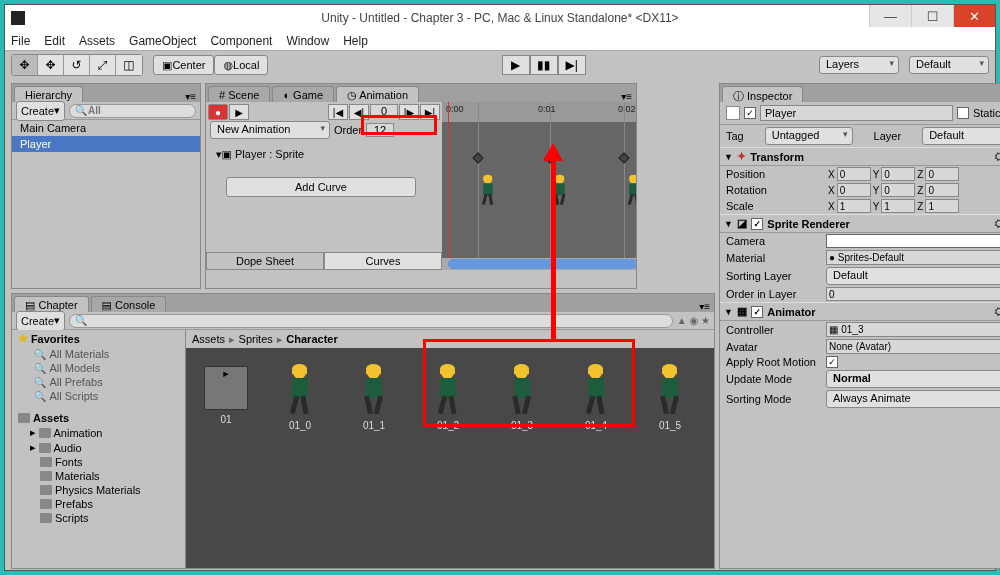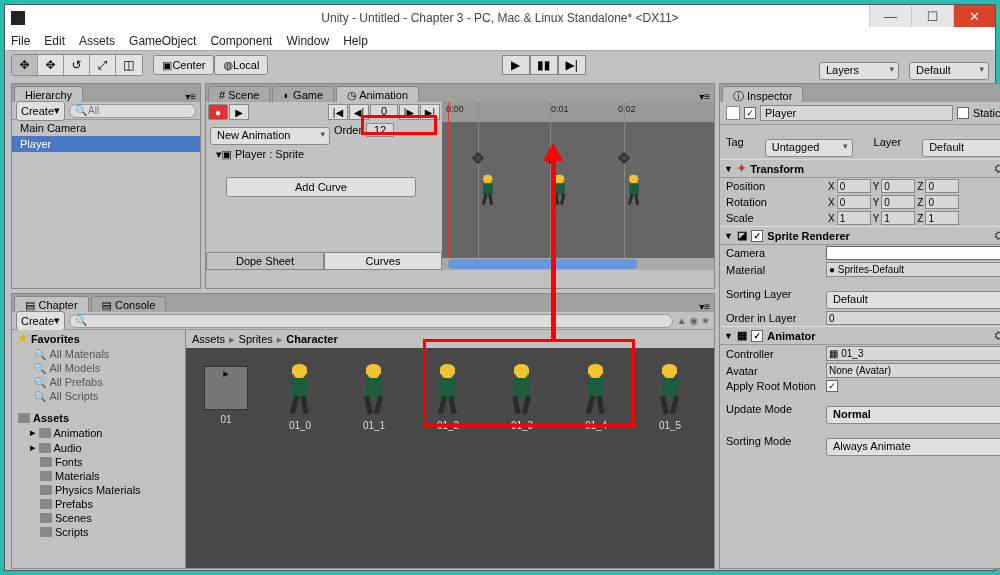--- a/index.html
+++ b/index.html
@@ -16,42 +16,42 @@
 .menubar { height: 20px; background: #fff; display: flex; align-items: center; padding: 0 6px; font-size: 12px; color: #222; border-bottom: 1px solid #aaa; }
 .menubar span { margin-right: 14px; cursor: default; }
 
 .toolbar { height: 28px; background: #c2c2c2; display: flex; align-items: center; padding: 2px 6px; gap: 10px; }
 .tool-group { display: flex; background: #ddd; border: 1px solid #888; border-radius: 3px; }
 .tool-btn { width: 26px; height: 20px; display: flex; align-items: center; justify-content: center; border-right: 1px solid #999; font-size: 12px; background: #e3e3e3; }
 .tool-btn:last-child { border-right: none; }
 .tool-btn.active { background: #bbb; }
 .btn { background: #e0e0e0; border: 1px solid #888; border-radius: 3px; font-size: 11px; padding: 2px 8px; height: 20px; display: flex; align-items: center; }
 .spacer { flex: 1; }
-.drop { background: #e0e0e0; border: 1px solid #888; border-radius: 3px; font-size: 11px; padding: 1px 6px; height: 18px; min-width: 80px; position: relative; margin-top: 12px; }
+.drop { background: #e0e0e0; border: 1px solid #888; border-radius: 3px; font-size: 11px; padding: 1px 6px; height: 18px; min-width: 80px; position: relative; }
 .drop::after { content: "▾"; position: absolute; right: 4px; font-size: 9px; color: #555; }
 .play-group { display: flex; }
 .play-btn { width: 28px; height: 20px; border: 1px solid #888; background: #e0e0e0; display: flex; align-items: center; justify-content: center; font-size: 12px; }
 
 .main-area { position: relative; height: 490px; }
 
 .panel { position: absolute; background: #c2c2c2; border: 1px solid #888; font-size: 11px; }
 .tabbar { height: 18px; background: #a0a0a0; display: flex; align-items: flex-end; font-size: 11px; justify-content: space-between; }
 .tab { background: #c2c2c2; padding: 2px 10px; border: 1px solid #888; border-bottom: none; margin-left: 2px; height: 16px; border-radius: 3px 3px 0 0; }
 .tab.inactive { background: #a8a8a8; }
 
 
 .hierarchy { left: 6px; top: 4px; width: 190px; height: 206px; }
 .create-row { height: 18px; display: flex; align-items: center; padding: 0 4px; gap: 4px; border-bottom: 1px solid #999; }
-.search-field { flex: 1; height: 14px; background: #ddd; border: 1px solid #999; border-radius: 7px; font-size: 10px; padding: 0 6px; color: #777; }
+.search-field { flex: 1; height: 14px; background: #ddd; border: 1px solid #999; border-radius: 7px; font-size: 10px; padding: 0 6px; color: #777; font-weight: bold; }
 .h-list { }
 .h-item { padding: 2px 8px; font-size: 11px; }
 .h-item.selected { background: #4a78c4; color: #fff; }
 
 
-.anim { left: 200px; top: 4px; width: 510px; height: 206px; }
+.anim { left: 200px; top: 4px; width: 432px; height: 206px; }
 .anim-body { display: flex; height: 168px; }
 .anim-left { width: 236px; background: #c2c2c2; display: flex; flex-direction: column; }
 .anim-controls { display: flex; height: 18px; padding: 2px; gap: 1px; }
 .ctrl-btn { width: 20px; height: 16px; border: 1px solid #888; background: #e0e0e0; font-size: 10px; display: flex; align-items: center; justify-content: center; }
 .rec-btn { background: #d33; color: #fff; border-radius: 2px; }
 .sample-row { display: flex; align-items: center; padding: 2px 4px; gap: 4px; height: 20px; }
 .sample-label { font-size: 11px; }
 .sample-input { width: 28px; height: 14px; font-size: 11px; background: #d8d8d8; border: 1px solid #888; text-align: center; }
 .prop-row { padding: 8px 10px; font-size: 11px; }
 .add-curve-wrap { padding: 8px 20px; }
@@ -220,21 +220,21 @@
           <div class="add-curve-wrap"><button class="add-curve">Add Curve</button></div>
           <div style="flex:1"></div>
           <div class="anim-tabs">
             <div class="anim-tab active">Dope Sheet</div>
             <div class="anim-tab">Curves</div>
           </div>
         </div>
         <div class="timeline">
           <div class="tl-ruler">
             <span class="tl-tick" style="left:4px;">0:00</span>
-            <span class="tl-tick" style="left:109px;text-align:center;">0:01</span>
+            <span class="tl-tick" style="left:96px;text-align:center;">0:01</span>
             <span class="tl-tick" style="left:176px;">0:02</span>
           </div>
           <div class="scrub"></div>
           <div class="tl-line" style="left:36px;"></div>
             <div class="tl-line" style="left:108px;"></div>
             <div class="tl-line" style="left:182px;"></div>
           <div class="tl-key" style="left:32px;"></div>
           <div class="tl-key" style="left:104px;"></div>
           <div class="tl-key" style="left:178px;"></div>
           <div class="tl-sprite" style="left:30px;">
@@ -437,25 +437,20 @@
               <span>Physics Materials</span>
             </div>
           <div class="fold-item">
               <span style="width:7px;display:inline-block;"></span>
               <span class="folder-icon"></span>
               <span>Prefabs</span>
             </div>
           <div class="fold-item">
               <span style="width:7px;display:inline-block;"></span>
               <span class="folder-icon"></span>
-              <span>Scenes</span>
-            </div>
-          <div class="fold-item">
-              <span style="width:7px;display:inline-block;"></span>
-              <span class="folder-icon"></span>
               <span>Scripts</span>
             </div>
         </div>
         <div class="proj-content">
           <div class="breadcrumb">
             <span>Assets</span>
               <span class="sep">▸</span>
             <span>Sprites</span>
               <span class="sep">▸</span>
             <b>Character</b>

